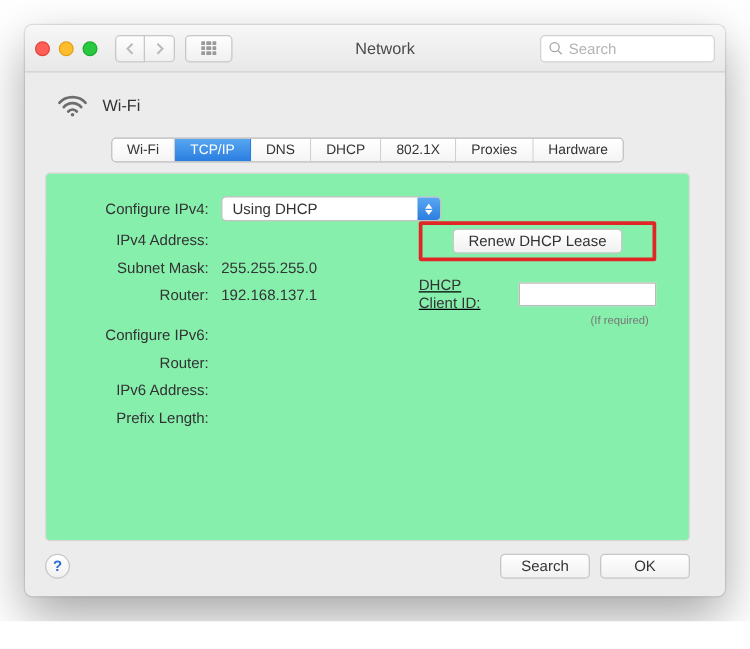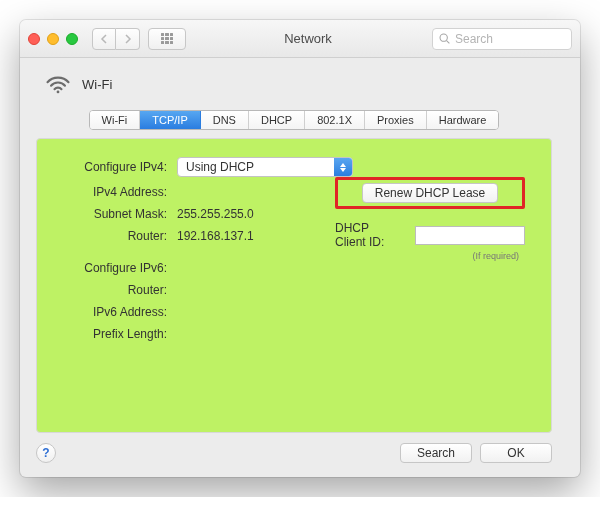--- a/index.html
+++ b/index.html
@@ -97,21 +97,21 @@
       color: #333;
     }
     .tab:last-child { border-right: none; }
     .tab.selected {
       background: linear-gradient(to bottom,#57a7f1,#2a7de0);
       color: #fff; border-right-color:#2a7de0;
     }
 
     .pane {
       margin-top: 8px;
-      background: #bef264;
+      background: #86efac;
       border: 1px solid #d8d8d8;
       border-radius: 4px;
       padding: 18px 14px 14px 14px;
       min-height: 295px;
       position: relative;
     }
     .row { display: flex; align-items: center; margin-bottom: 8px; }
     .row .lbl {
       width: 126px; text-align: right; padding-right: 10px;
       font-size: 12px; color: #333;
@@ -148,21 +148,21 @@
       display:flex; justify-content:center;
     }
     .btn {
       height: 20px; padding: 0 12px;
       border: 1px solid #c6c6c6; border-radius: 4px;
       background: linear-gradient(to bottom,#ffffff,#f1f1f1);
       font-size: 12px; color:#333;
       display:flex; align-items:center; justify-content:center;
       white-space: nowrap;
     }
-    .client-row { margin-top: 12px; display:flex; align-items:center; gap:20px; justify-content:flex-start;}
+    .client-row { margin-top: 12px; display:flex; align-items:center; gap:20px; justify-content:flex-start;text-decoration:underline;}
     .client-label { font-size:12px; color:#333; }
     .client-input {
       width: 110px; height: 19px;
       border: 1px solid #bcbcbc; background:#fff; border-radius:0;
       font-size:12px; padding: 0 4px;
     }
     .req-note { font-size: 9px; color:#777; text-align:right; margin-top:2px; padding-right:6px;}
 
     .section-gap { height: 10px; }
 

